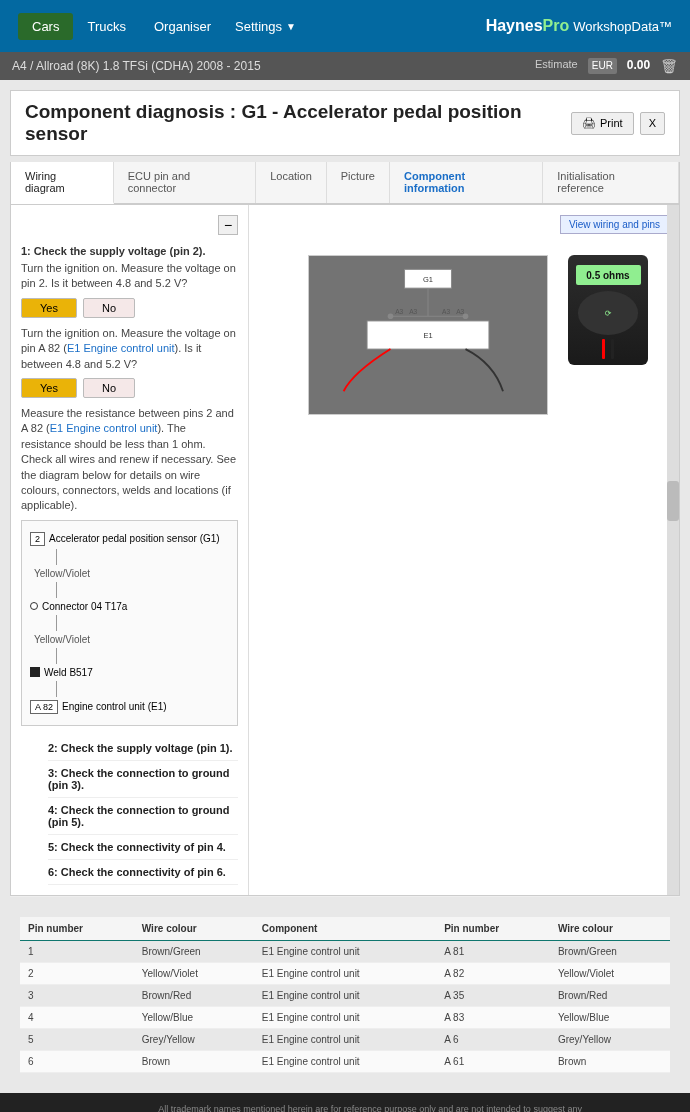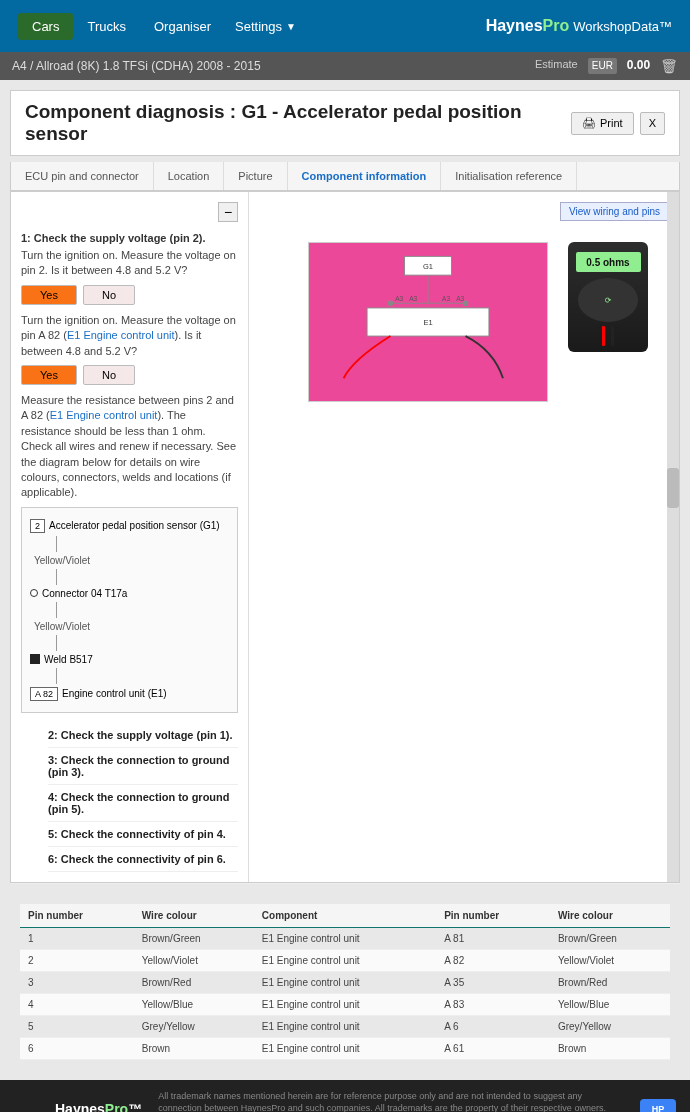--- a/index.html
+++ b/index.html
@@ -159,21 +159,21 @@
     .step-text a { color: #1a6ec7; text-decoration: none; }
 
     .btn-row { display: flex; gap: 6px; margin-bottom: 8px; }
     .btn-yes, .btn-no {
       padding: 3px 18px;
       font-size: 11px;
       cursor: pointer;
       border-radius: 2px;
       border: 1px solid #bbb;
     }
-    .btn-yes { background: #f97316; }
+    .btn-yes { background: #eab308; }
     .btn-no { background: #f5e8e8; }
 
     .wire-diagram {
       border: 1px solid #ccc;
       padding: 8px;
       margin: 6px 0;
       font-size: 10px;
       background: #fafafa;
     }
     .wire-row {
@@ -286,21 +286,21 @@
       margin-top: 4px;
     }
     .lead-red { width: 3px; height: 20px; background: red; border-radius: 1px; }
     .lead-black { width: 3px; height: 20px; background: #222; border-radius: 1px; }
 
     
     .circuit-diagram {
       border: 1px solid #ccc;
       width: 240px;
       height: 160px;
-      background: #ec4899;
+      background: #737373;
       position: relative;
       padding: 4px;
       margin-left: 28px;
     }
     .circuit-svg { width: 100%; height: 100%; }
 
     
     .pin-table {
       margin-top: 10px;
       width: 100%;
@@ -410,20 +410,21 @@
     <div class="diag-buttons">
       <button class="btn-print">
         <span>🖨</span>
         <span>Print</span>
       </button>
       <button class="btn-close">X</button>
     </div>
   </div>
 
   <div class="tab-bar">
+    <div class="tab active">Wiring diagram</div>
     <div class="tab">ECU pin and connector</div>
     <div class="tab">Location</div>
     <div class="tab">Picture</div>
     <div class="tab highlight">Component information</div>
     <div class="tab">Initialisation reference</div>
   </div>
 
   <div class="content-area" style="position:relative;">
 
     <div class="left-panel">

